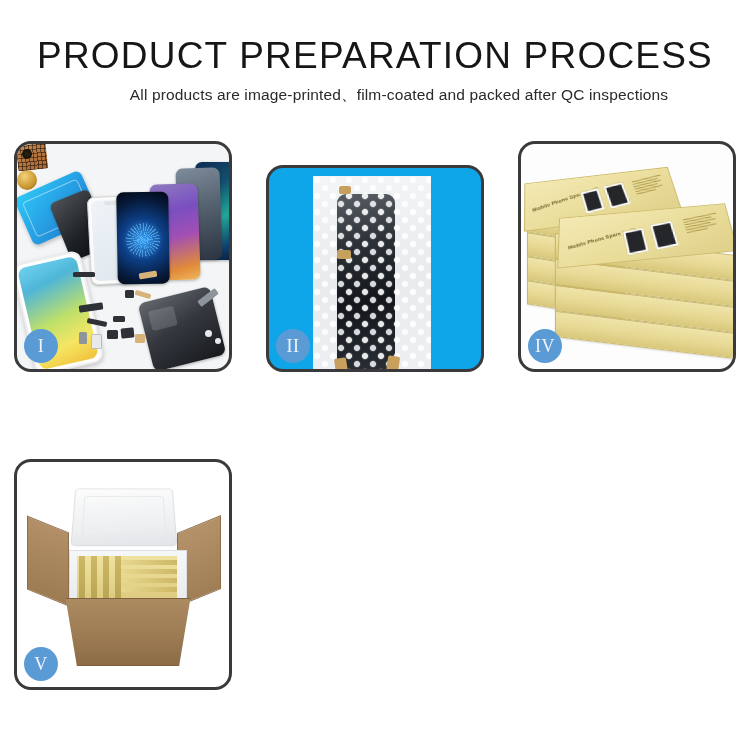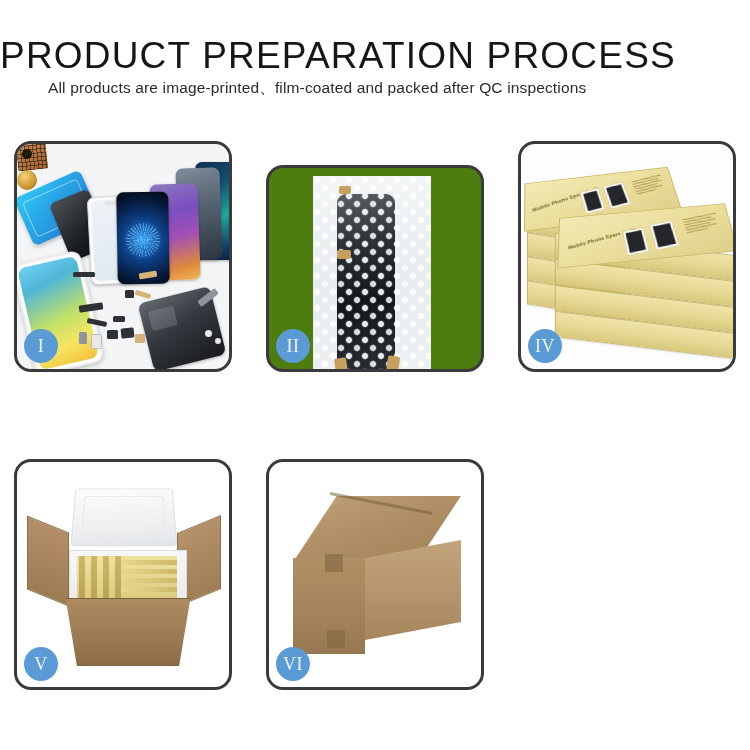--- a/index.html
+++ b/index.html
@@ -21,31 +21,33 @@
     background: #ffffff;
     box-sizing: border-box;
   }
 
   
   .header {
     position: absolute;
     top: 34px;
     left: 0;
     width: 750px;
+    text-align: center;
   }
   .title {
     font-family: "Liberation Sans", sans-serif;
     font-size: 37px;
     letter-spacing: 1.2px;
     font-weight: 400;
     color: #161616;
     line-height: 44px;
     white-space: nowrap;
   }
   .subtitle {
+    margin-top: 7px;
     font-family: "Liberation Sans", sans-serif;
     font-size: 15.5px;
     color: #2a2a2a;
     letter-spacing: 0.15px;
     white-space: nowrap;
     padding-left: 48px;
   }
 
   
   .grid {
@@ -215,21 +217,21 @@
   .p1-ring::after{
     content:"";position:absolute;left:5px;top:5px;width:10px;height:10px;border-radius:50%;
     background: radial-gradient(circle,#2b2310,#0d0a03);
   }
   .sp { position:absolute; background:#2e3237; border-radius:1.5px; z-index:7; }
   .sp.f { background:#d7b37a; }
   .sp.s { background:#8e949b; }
   .sp.w { background:#e7e9ea; }
 
   
-  .p2 { background: #4d7c0f; margin-top: 24px; }
+  .p2 { background: #0ea5e9; margin-top: 24px; }
   .p2-inner {
     position:absolute; left:44px; top:8px; width:118px; height:208px;
     background: linear-gradient(175deg,#f3f5f6 0%,#e7ebee 50%,#eef1f3 100%);
   }
   .p2-part {
     position:absolute; left:24px; top:18px; width:58px; height:176px;
     background: linear-gradient(170deg,#5a5f66 0%,#2d3239 28%,#13171c 60%,#2a2f36 100%);
     border-radius: 9px;
   }
   .p2-bubbles {
@@ -507,26 +509,15 @@
           <u style="top:4px"></u>
             <u style="top:13px"></u>
             <u style="top:22px"></u>
             <u style="top:31px"></u>
         </div>
         <div class="p5-front"></div>
       </div>
       <div class="badge">V</div>
     </div>
 
-    <div class="panel p6">
-      <div class="panel-photo">
-        <div class="p6-top"></div>
-        <div class="p6-seam"></div>
-        <div class="p6-right"></div>
-        <div class="p6-left"></div>
-        <div class="p6-tape" style="left:56px;top:92px;"></div>
-        <div class="p6-tape" style="left:58px;top:168px;"></div>
-      </div>
-      <div class="badge">VI</div>
-    </div>
 
   </div>
 </div>
 
 </body></html>

